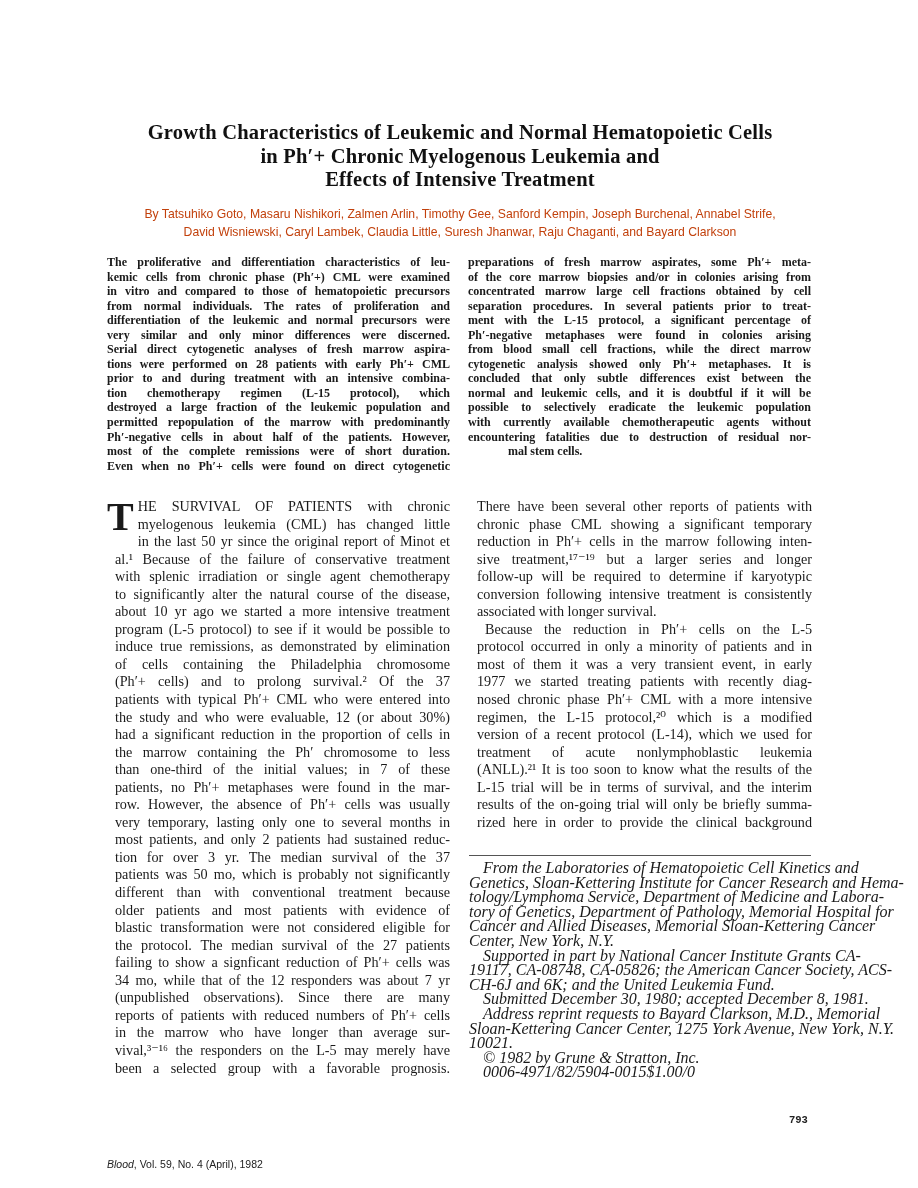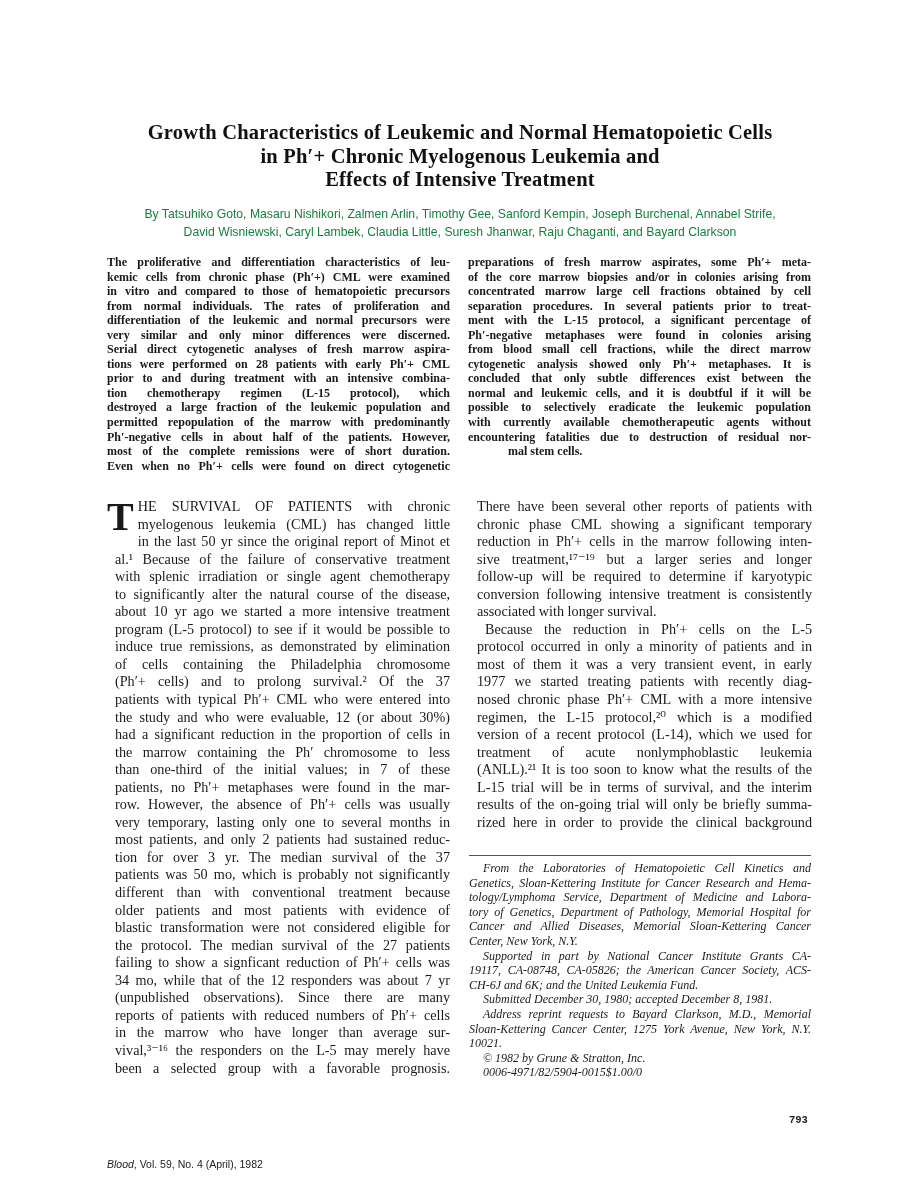--- a/index.html
+++ b/index.html
@@ -8,21 +8,21 @@
   .title {
     position: absolute; left: 100px; top: 121px; width: 720px;
     font-family: "Liberation Serif", "DejaVu Serif", serif;
     font-weight: bold; font-size: 20.5px; line-height: 23.5px;
     text-align: center; letter-spacing: 0.2px; color: #111;
   }
   .title div { white-space: nowrap; }
   .authors {
     position: absolute; left: 100px; top: 205px; width: 720px;
     font-family: "Liberation Sans", "DejaVu Sans", sans-serif;
-    font-size: 12.2px; line-height: 18px; text-align: center; color: #15803d;
+    font-size: 12.2px; line-height: 18px; text-align: center; color: #c2410c;
   }
   .authors div { white-space: nowrap; }
   .abstract-col {
     position: absolute; top: 255px; width: 343px;
     font-family: Liberation Serif, serif;
     font-weight: bold; font-size: 12px; line-height: 14.55px; color: #1a1a1a;
   }
   .abstract-col div { white-space: nowrap; text-align: justify; text-align-last: justify; height: 14.55px; overflow: visible; }
   .abstract-col div.last { text-align-last: left; margin-left: 40px; }
   .abs-left { left: 107px; }
@@ -42,21 +42,21 @@
     margin: 3px 4px 0 0; font-family: "Liberation Serif", "DejaVu Serif", serif; font-weight: bold;
   }
   .ln.dc { }
   .rule {
     position: absolute; left: 469px; top: 855px; width: 342px; height: 0;
     border-top: 1px solid #555;
   }
   .footnotes {
     position: absolute; left: 469px; top: 861px; width: 342px;
     font-family: "Liberation Serif", "DejaVu Serif", serif;
-    font-style: italic; font-size: 12px; line-height: 14.6px; color: #1a1a1a;
+    font-style: italic; font-size: 16px; line-height: 14.6px; color: #1a1a1a;
   }
   .footnotes .ln { white-space: nowrap; text-align: justify; text-align-last: justify; height: 14.6px; }
   .footnotes .ln.last { text-align-last: left; }
   .footnotes .ln.indent { padding-left: 14px; }
   .footer-journal {
     position: absolute; left: 107px; top: 1114px;
     font-family: "Liberation Sans", "DejaVu Sans", sans-serif; font-size: 10.5px; color: #222; margin-top: 44px;
   }
   .footer-journal i { font-style: italic; }
   .page-number {

